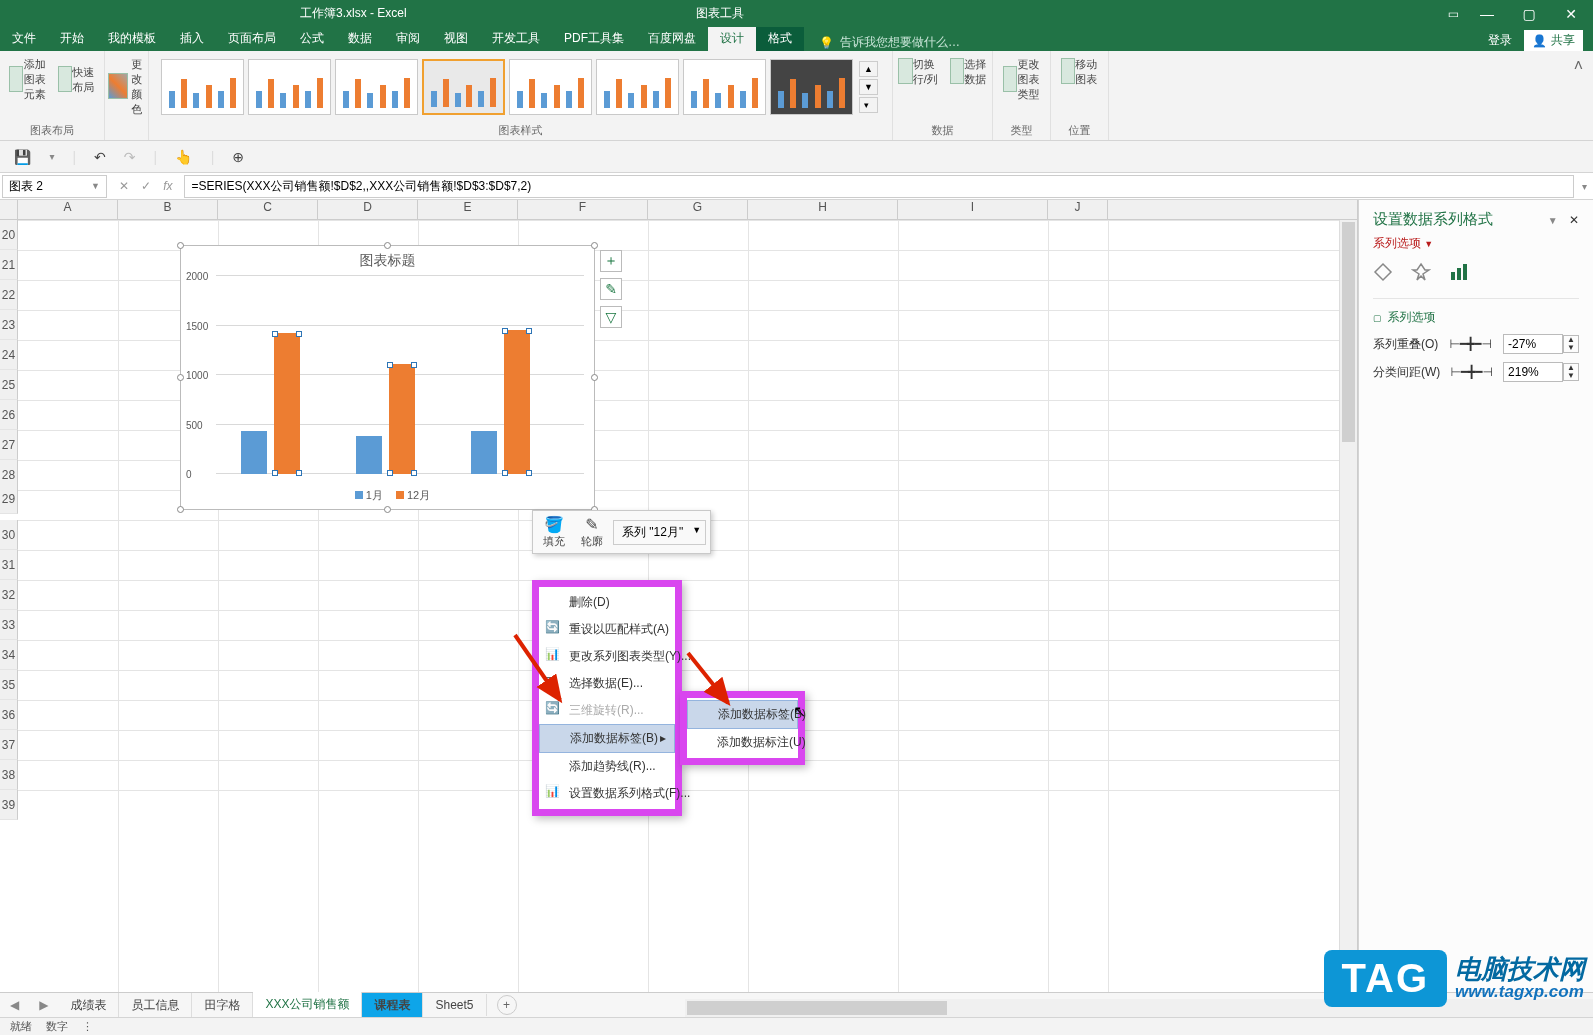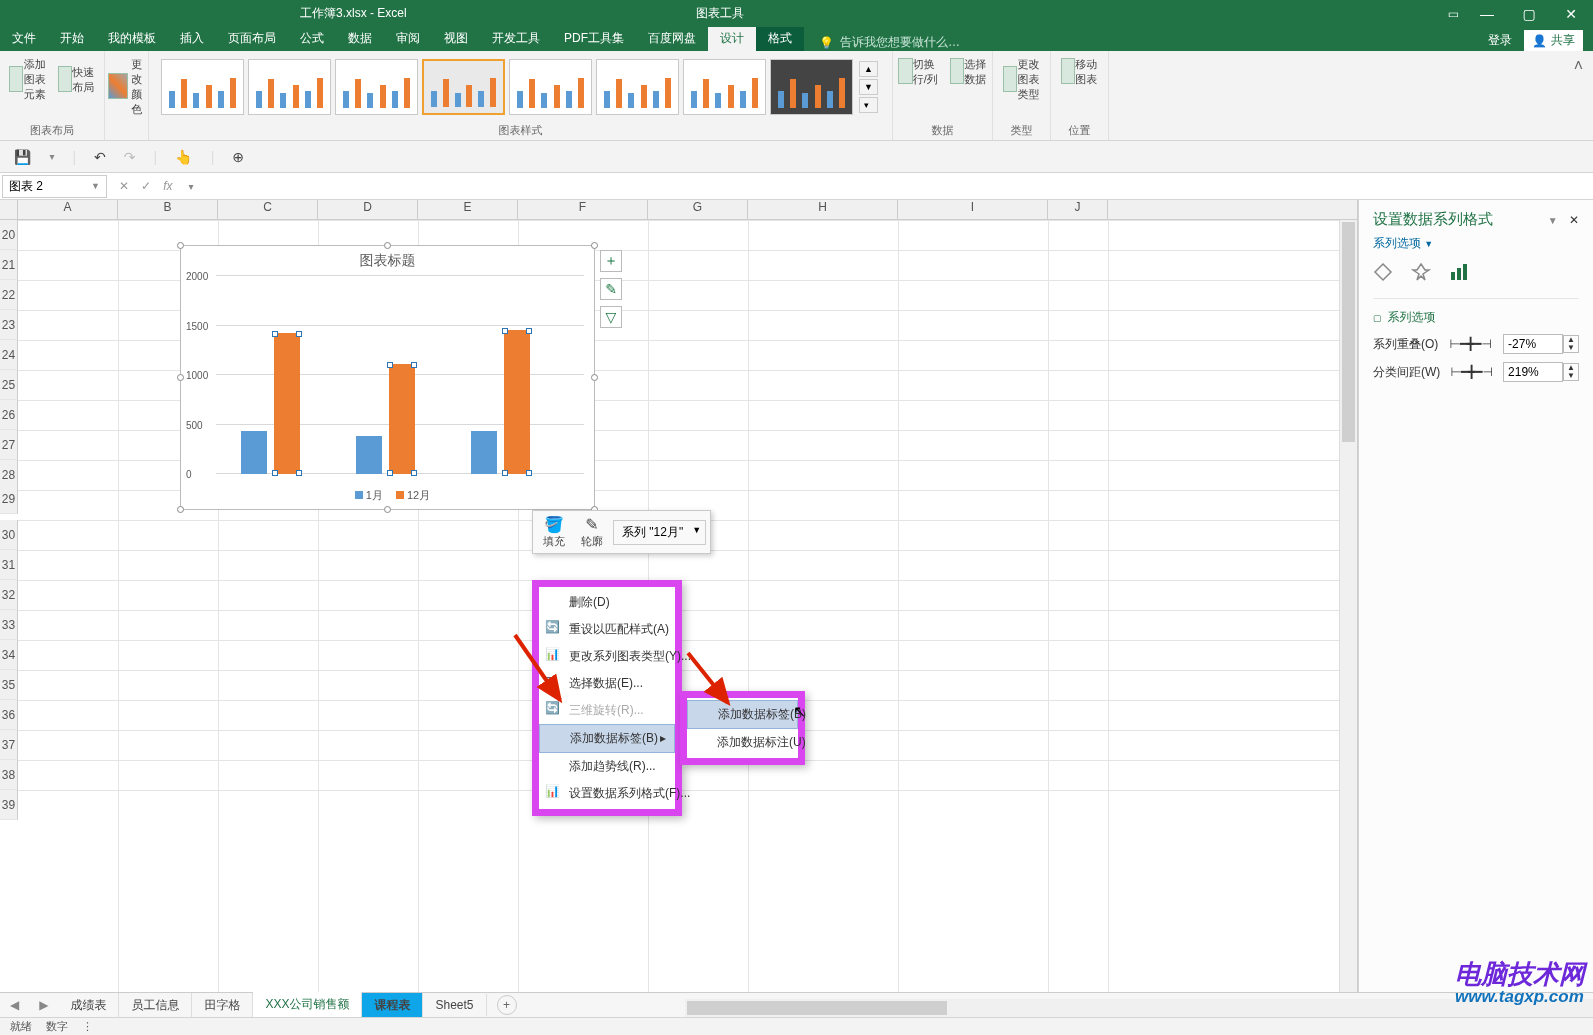--- a/index.html
+++ b/index.html
@@ -78,21 +78,21 @@
 .ctxmenu .row.hl { background:#c9d7ea; border:1px solid #94b4de; }
 .ctxmenu .row.disabled { color:#aaa; }
 .ctxmenu .row .ico { position:absolute; left:6px; top:4px; width:16px; height:16px; }
 .ctxmenu .row .arrow { position:absolute; right:8px; top:6px; }
 .submenu { left:680px; top:491px; width:125px;}
 .mainmenu { left:532px; top:380px; width:150px;}
 
 
 .rightpane { width:235px; border-left:1px solid #d4d4d4; padding:10px 14px; font-size:12px; color:#333; background:#fcfcfc; position:relative;}
 .rightpane h3 { color:#217346; font-size:15px; font-weight:normal; }
-.rightpane .sub { color:#0369a1; margin:6px 0 10px; }
+.rightpane .sub { color:#b91c1c; margin:6px 0 10px; }
 .iconrow { display:flex; gap:18px; margin:8px 0 16px;}
 .iconrow .iic { width:20px; height:20px; display:inline-block;}
 .section { border-top:1px solid #e5e5e5; padding-top:10px; }
 .sectitle { color:#217346; display:flex; align-items:center; gap:6px; }
 .frow { display:flex; align-items:center; justify-content:space-between; margin:8px 0;}
 .spin { display:flex; align-items:center; }
 .spin input { width:60px; border:1px solid #bbb; padding:2px 4px; font-size:12px; text-align:left;}
 .spinbtns { display:flex; flex-direction:column; border:1px solid #bbb; }
 .spinbtns span { font-size:8px; padding:0 3px; line-height:8px;}
 
@@ -106,21 +106,21 @@
 .sheettabs .stab.orange { background:#0ea5e9;font-weight:bold; }
 .sheettabs .nav { padding:0 10px; color:#888;}
 .sheettabs .add { width:20px; height:20px; border:1px solid #ccc; border-radius:50%; display:flex; align-items:center; justify-content:center; margin-left:10px; color:#666;}
 
 
 .statusbar { position:absolute; bottom:0; left:0; right:0; height:18px; background:#f3f3f3; border-top:1px solid #d4d4d4; font-size:11px; color:#555; display:flex; align-items:center; padding:0 10px; gap:14px;}
 
 
 .watermark { position:absolute; right:8px; bottom:28px; display:flex; align-items:center; gap:8px;}
 .watermark .box { background:#0d96d6; color:#fff; font-weight:bold; font-size:40px; padding:6px 18px; border-radius:8px; letter-spacing:2px;}
-.watermark .txt { color:#6d28d9; font-size:26px; font-weight:bold; text-shadow:0 0 2px #fff; line-height:1.0; font-style:italic;}
+.watermark .txt { color:#0369a1; font-size:26px; font-weight:bold; text-shadow:0 0 2px #fff; line-height:1.0; font-style:italic;}
 .watermark .url { color:#1273bd; font-size:17px; font-weight:bold; font-style:italic;}
 
 .vscroll { position:absolute; right:0; top:20px; bottom:28px; width:18px; background:#f0f0f0; border-left:1px solid #ddd;}
 .vscroll .thumb{ position:absolute; left:2px; right:2px; top:2px; height:220px; background:#cfcfcf;}
 .hscroll { position:absolute; bottom:0; right:0; left:685px; height:18px; background:#f0f0f0;}
 .hscroll .thumb{ position:absolute; top:2px; bottom:2px; left:2px; width:260px; background:#cfcfcf;}
 </style>
 </head>
 <body>
 
@@ -305,20 +305,21 @@
 <div class="fxbar">
   <div class="namebox">
       <span>图表 2</span>
       <span style="font-size:9px;color:#888;">▼</span>
     </div>
   <div class="fxicons">
     <span>✕</span>
     <span>✓</span>
     <span style="font-style:italic;">fx</span>
   </div>
+  <div class="formula">=SERIES(XXX公司销售额!$D$2,,XXX公司销售额!$D$3:$D$7,2)</div>
   <span style="padding:0 6px;color:#888;font-size:10px;">▾</span>
 </div>
 
 <div class="grid-area">
   <div class="sheet">
 
     <div class="colhead">
       <div class="ch" style="width:18px;"></div>
       <div class="ch" style="width:100px;">A</div>
       <div class="ch" style="width:100px;">B</div>
@@ -564,17 +565,18 @@
     </div>
 </div>
 
 <div class="statusbar">
   <span>就绪</span>
   <span>数字</span>
   <span>⋮</span>
 </div>
 
 <div class="watermark">
+  <div class="box">TAG</div>
   <div>
     <div class="txt">电脑技术网</div>
     <div class="url">www.tagxp.com</div>
   </div>
 </div>
 
 </body></html>

